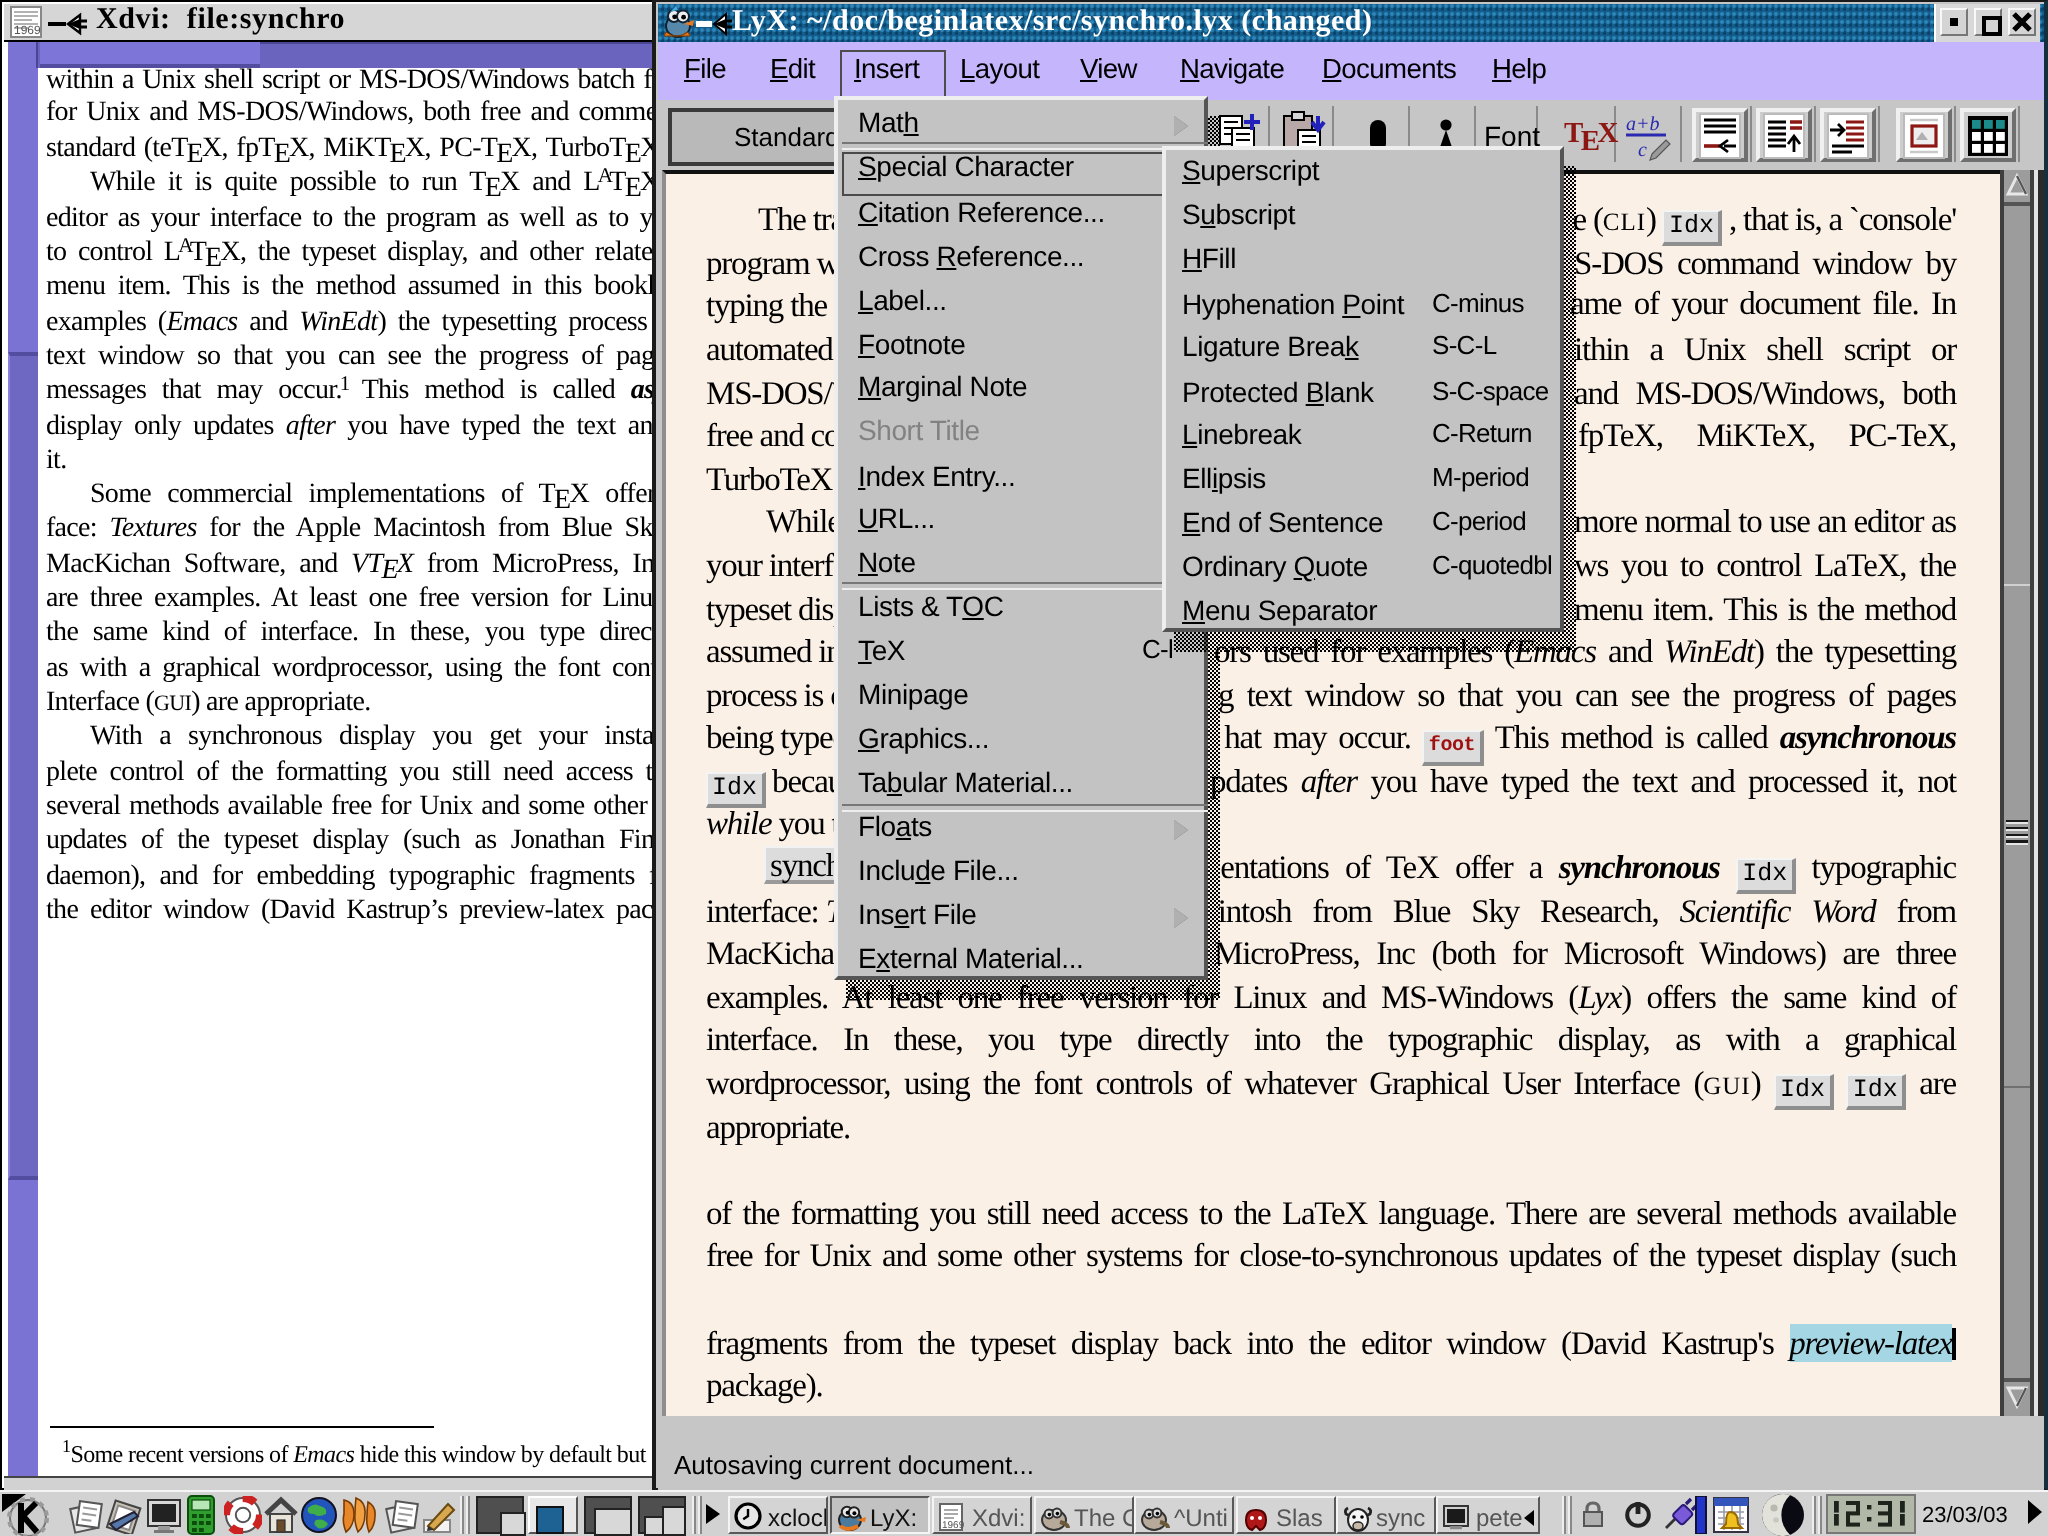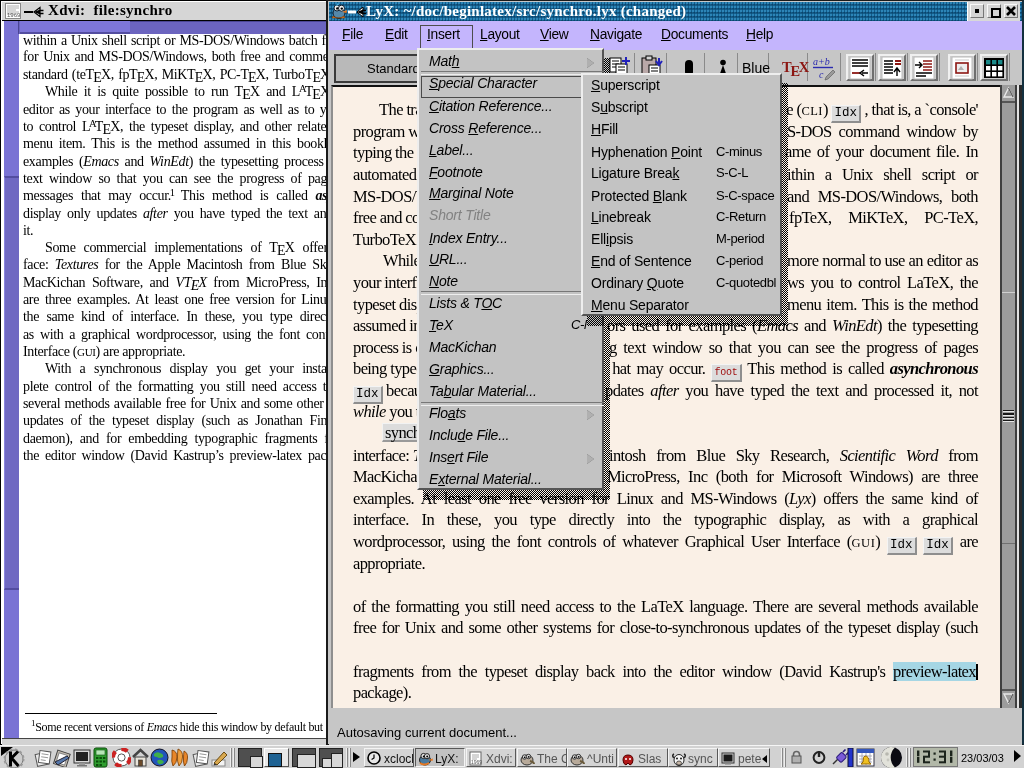--- a/index.html
+++ b/index.html
@@ -47,22 +47,22 @@
 .tbtn svg{position:absolute;left:1px;top:0px;}
 
 #lyx-content{left:3px;top:84px;width:669px;height:623px;background:#faf0e6;border-top:2px solid #111;border-left:2px solid #8e8e8e;box-sizing:border-box;overflow:hidden;}
 .ll{position:absolute;left:20px;width:625px;font-family:"Liberation Serif",serif;font-size:16.5px;letter-spacing:-0.6px;color:#000;white-space:nowrap;height:22px;line-height:22px;}
 .lrr{position:absolute;right:22px;white-space:nowrap;font-family:"Liberation Serif",serif;font-size:16.5px;letter-spacing:-0.6px;color:#000;height:22px;line-height:22px;}
 .sc{font-size:12.5px;letter-spacing:0.5px;}
 .synchbox{display:inline-block;background:#dcdcdc;border-top:1px solid #f2f2f2;border-left:1px solid #f2f2f2;border-bottom:2px solid #9a9a9a;border-right:none;padding:1px 2px 0 2px;line-height:15px;vertical-align:-1px;}
 .cursor{display:inline-block;width:2px;height:16px;background:#000;vertical-align:-3px;}
 .lj{white-space:normal;text-align:justify;text-align-last:justify;}
 .inset{display:inline-block;background:#dcdcdc;border-top:1px solid #f4f4f4;border-left:1px solid #f4f4f4;border-right:2px solid #8e8e8e;border-bottom:2px solid #8e8e8e;font-family:"Liberation Mono",monospace;font-size:12.5px;letter-spacing:0;word-spacing:0;line-height:15px;padding:0px 2px;vertical-align:-1px;}
-.foot{color:#a01010;font-size:10px;letter-spacing:-0.2px;}
-.hl{background:#a5d6e4;}
+.foot{color:#a01010;font-size:10px;letter-spacing:-0.2px;font-weight:bold;}
+.hl{background:#a5d6e4;font-style:italic;}
 
 #lyx-sb{left:672px;top:84px;width:22px;height:623px;background:#9c9c9c;}
 
 #lyx-status{left:1px;top:707px;width:693px;height:37px;background:#c6c6c6;}
 #lyx-status span{position:absolute;left:8px;top:17px;font-size:13px;color:#000;}
 
 .shadow{position:absolute;background-image:repeating-conic-gradient(#000 0 25%,rgba(0,0,0,0) 0 50%);background-size:2px 2px;}
 .menu{position:absolute;background:#c3c3c3;border-top:2px solid #eee;border-left:2px solid #eee;border-right:2px solid #555;border-bottom:2px solid #555;box-sizing:border-box;}
 .mitem{position:absolute;left:10px;font-size:14px;letter-spacing:-0.2px;color:#000;white-space:nowrap;}
 .mitem u{text-decoration:underline;}
@@ -216,21 +216,21 @@
       <path d="M19 3v6M16 6l3 4 3-4" stroke="#2222bb" stroke-width="2" fill="none"></path>
     </svg>
 
     <div class="abs" style="left:356px;top:10px;width:8px;height:16px;background:#000;border-radius:4px;"></div>
 
     <svg class="abs" style="left:386px;top:8px" width="16" height="20">
       <circle cx="8" cy="4.5" r="2.8" fill="#000"></circle>
       <path d="M8 7 L4.5 17 L11.5 17 Z" fill="#000"></path>
     </svg>
 
-    <div class="abs" style="left:413px;top:10px;font-size:14px;color:#000;">Blue</div>
+    <div class="abs" style="left:413px;top:10px;font-size:14px;color:#000;">Font</div>
 
     <div class="abs" style="left:453px;top:9px;font-family:'Liberation Serif',serif;font-weight:bold;font-size:14.5px;color:#8c1713;letter-spacing:-1.3px">T<span style="position:relative;top:3.5px;line-height:0">E</span>X</div>
 
     <svg class="abs" style="left:483px;top:5px" width="24" height="26">
       <text x="1" y="10" font-size="10" fill="#2a2ab0" font-family="Liberation Serif" font-style="italic">a+b</text>
       <path d="M1 12.5h20" stroke="#2a2ab0" stroke-width="1.4"></path>
       <text x="7" y="23" font-size="10" fill="#2a2ab0" font-family="Liberation Serif" font-style="italic">c</text>
       <path d="M14 22 L21 15 l2 2 -7 7 -3 1z" fill="#9a9a9a" stroke="#555" stroke-width="0.6"></path>
     </svg>
 
@@ -304,20 +304,21 @@
     <div class="ll" style="top:228px">assumed in thi</div>
     <div class="lrr" id="r11" style="top:228px;word-spacing:2.46px">ors used for examples (<i>Emacs</i> and <i>WinEdt</i>) the typesetting</div>
     <div class="ll" style="top:250px">process is con</div>
     <div class="lrr" id="r12" style="top:250px;word-spacing:3.18px">g text window so that you can see the progress of pages</div>
     <div class="ll" style="top:271px">being typed in</div>
     <div class="lrr" id="r13" style="top:271px;word-spacing:2.49px">hat may occur. <span class="inset foot">foot</span> This method is called <b><i>asynchronous</i></b></div>
     <div class="ll" style="top:293px"><span class="inset">Idx</span> because</div>
     <div class="lrr" id="r14" style="top:293px;word-spacing:3.25px">pdates <i>after</i> you have typed the text and processed it, not</div>
     <div class="ll" style="top:314px"><i>while</i> you typ</div>
     <div class="ll" style="top:334px;left:49px"><span class="synchbox">synchronous typo</span></div>
+    <div class="lrr" id="r16" style="top:336px;word-spacing:4.67px">entations of TeX offer a <b><i>synchronous</i></b> <span class="inset">Idx</span> typographic</div>
     <div class="ll" style="top:358px">interface: <i>Tex</i></div>
     <div class="lrr" id="r17" style="top:358px;word-spacing:6.99px">intosh from Blue Sky Research, <i>Scientific Word</i> from</div>
     <div class="ll" style="top:379px">MacKichan So</div>
     <div class="lrr" id="r18" style="top:379px;word-spacing:4.87px">MicroPress, Inc (both for Microsoft Windows) are three</div>
     <div class="ll lj" style="top:401px">examples. At least one free version for Linux and MS-Windows (<i>Lyx</i>) offers the same kind of</div>
     <div class="ll lj" style="top:422px">interface. In these, you type directly into the typographic display, as with a graphical</div>
     <div class="ll lj" style="top:444px">wordprocessor, using the font controls of whatever Graphical User Interface (<span class="sc">GUI</span>) <span class="inset">Idx</span> <span class="inset">Idx</span> are</div>
     <div class="ll" style="top:466px">appropriate.</div>
     <div class="ll lj" style="top:509px">of the formatting you still need access to the LaTeX language. There are several methods available</div>
     <div class="ll lj" style="top:530px">free for Unix and some other systems for close-to-synchronous updates of the typeset display (such</div>
@@ -343,40 +344,40 @@
           <path d="M6.5 12 L11 3" fill="none" stroke="#555" stroke-width="1.1"></path>
         </svg>
     </div>
 </div>
   <div class="abs" id="lyx-status">
       <span>Autosaving current document...</span>
     </div>
 </div>
 
 <div class="shadow" id="sh1" style="left:423px;top:58px;width:187px;height:442px;background-position:-1px 0;"></div>
-<div class="menu" id="insert-menu" style="left:417px;top:48px;width:187px;height:442px;font-style:italic;">
+<div class="menu" id="insert-menu" style="left:417px;top:48px;width:187px;height:442px;">
   <div class="mitem" style="top:3px">Mat<u>h</u></div>
     <div class="marrow" style="left:168px;top:8px"></div>
   <div class="msep" style="top:21px;width:183px"></div>
   <div class="scbox"></div>
   <div class="mitem" style="top:25px"><u>S</u>pecial Character</div>
   <div class="mitem" style="top:48px"><u>C</u>itation Reference...</div>
   <div class="mitem" style="top:70px">Cross <u>R</u>eference...</div>
   <div class="mitem" style="top:92px"><u>L</u>abel...</div>
   <div class="mitem" style="top:114px"><u>F</u>ootnote</div>
   <div class="mitem" style="top:135px"><u>M</u>arginal Note</div>
   <div class="mitem" style="top:157px;color:#828282">Short Title</div>
   <div class="mitem" style="top:180px"><u>I</u>ndex Entry...</div>
   <div class="mitem" style="top:201px"><u>U</u>RL...</div>
   <div class="mitem" style="top:223px"><u>N</u>ote</div>
   <div class="msep" style="top:241px;width:183px"></div>
   <div class="mitem" style="top:245px">Lists &amp; T<u>O</u>C</div>
   <div class="mitem" style="top:267px"><u>T</u>eX</div>
     <div class="msc" style="left:152px;top:267px">C-l</div>
-  <div class="mitem" style="top:289px">MacKichan</div>
+  <div class="mitem" style="top:289px">Minipage</div>
   <div class="mitem" style="top:311px"><u>G</u>raphics...</div>
   <div class="mitem" style="top:333px">Ta<u>b</u>ular Material...</div>
   <div class="msep" style="top:352px;width:183px"></div>
   <div class="mitem" style="top:355px">Flo<u>a</u>ts</div>
     <div class="marrow" style="left:168px;top:360px"></div>
   <div class="mitem" style="top:377px">Inclu<u>d</u>e File...</div>
   <div class="mitem" style="top:399px">Ins<u>e</u>rt File</div>
     <div class="marrow" style="left:168px;top:404px"></div>
   <div class="mitem" style="top:421px">E<u>x</u>ternal Material...</div>
 </div>

